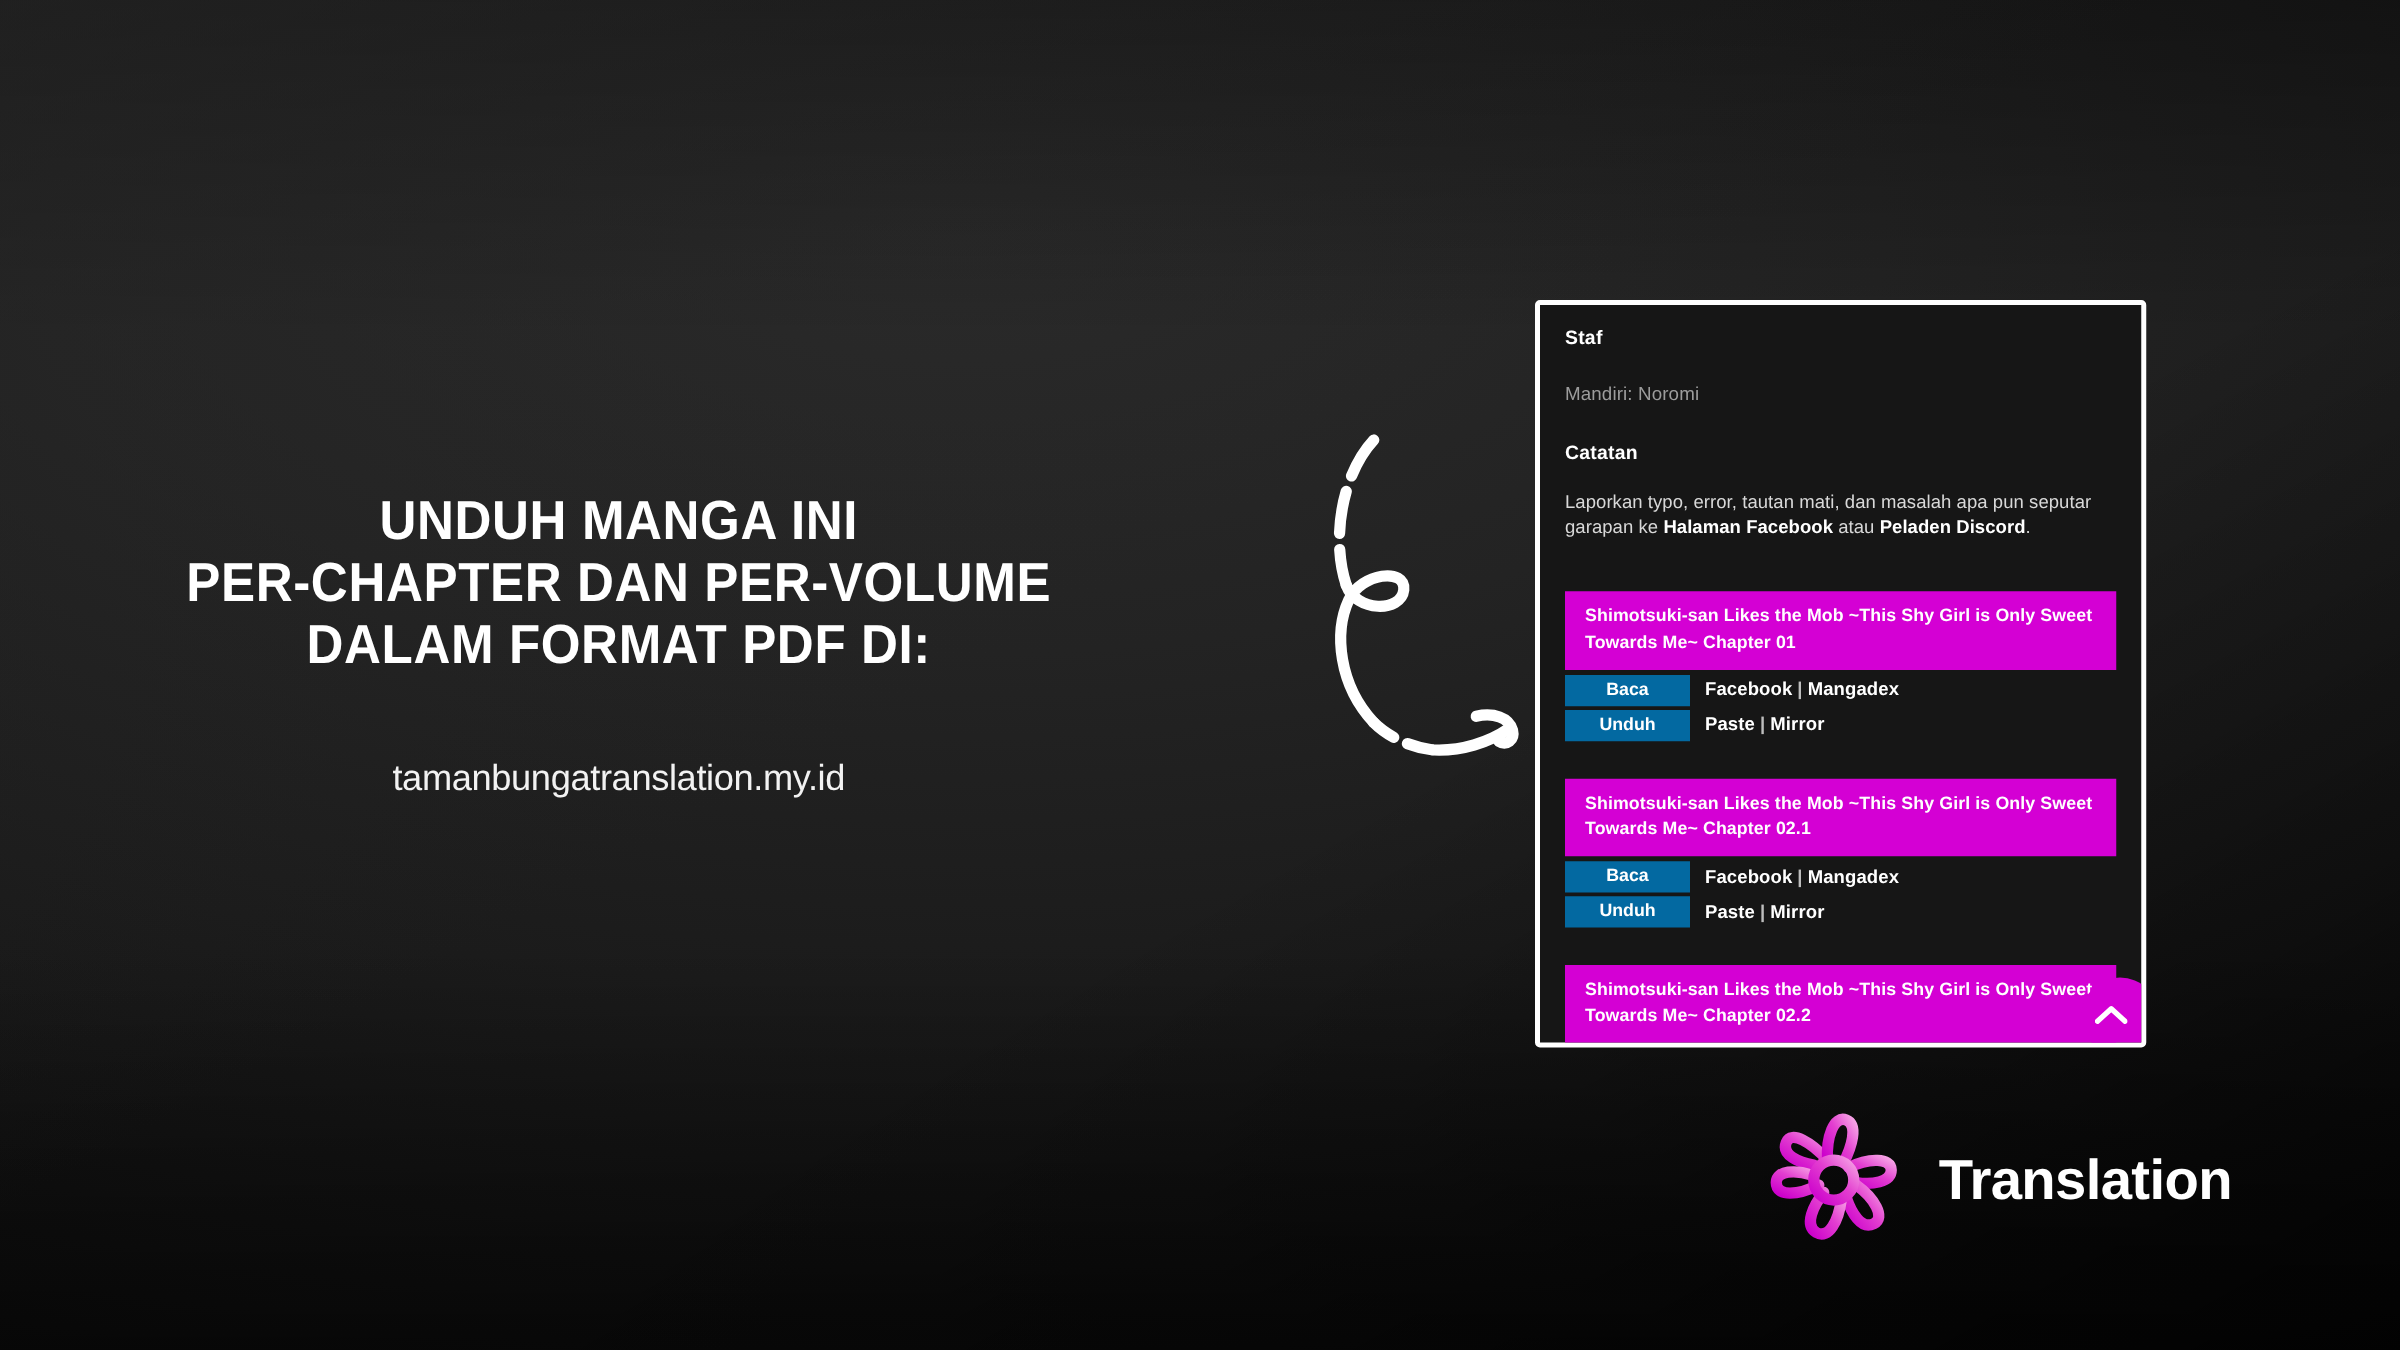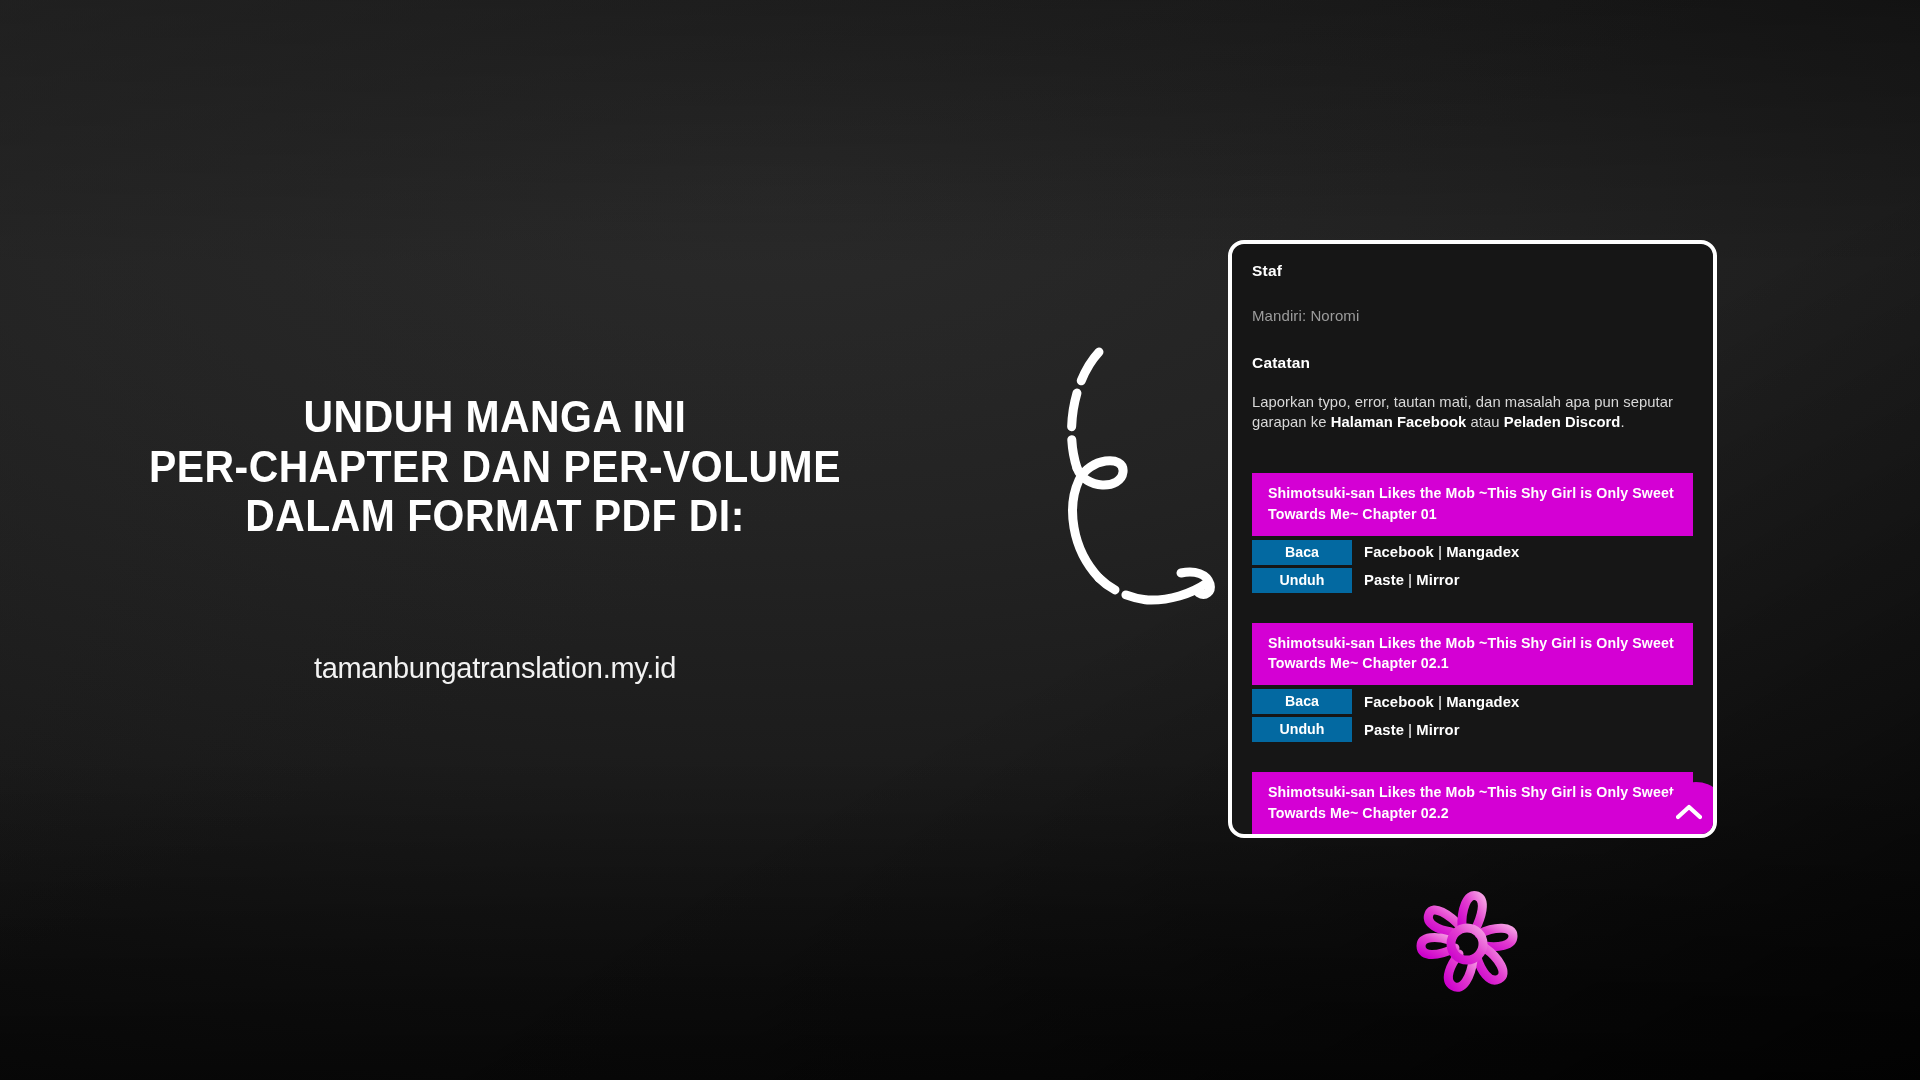--- a/index.html
+++ b/index.html
@@ -43,21 +43,21 @@
     font-size:44px;
     line-height:1.13;
     letter-spacing:0.5px;
     transform:scaleX(0.93);
     white-space:nowrap;
   }
   #headline-line-2 { font-size:44px; }
 
   #site-url {
     position:absolute;
-    left:0; top:652px;
+    left:0; top:607px;
     width:990px;
     text-align:center;
     color:#f2f2f2;
     font-size:29px;
     font-weight:400;
     letter-spacing:-0.3px;
   }
 
   
   #arrow-decoration {
@@ -66,21 +66,21 @@
     width:200px; height:280px;
   }
 
   
   #chapter-panel {
     position:absolute;
     left:1228px; top:240px;
     width:489px; height:598px;
     background:#161616;
     border:4px solid #ffffff;
-    border-radius:16px;
+    border-radius:4px;
     overflow:hidden;
   }
   #panel-scroll {
     position:absolute;
     inset:0;
     padding:14px 20px 0 20px;
     overflow:hidden;
   }
 
   .panel-heading {
@@ -296,14 +296,15 @@
 
         <path d="M68 82 C66 98, 58 114, 48 108 C38 102, 46 86, 54 76"></path>
 
         <path d="M50 70 C34 78, 16 80, 16 68 C16 58, 32 58, 44 62"></path>
 
         <circle cx="62" cy="66" r="16"></circle>
       </g>
     </svg>
   </div>
   <div id="brand-text">
+    <div class="brand-line">Translation</div>
   </div>
 </div>
 
 </body></html>

